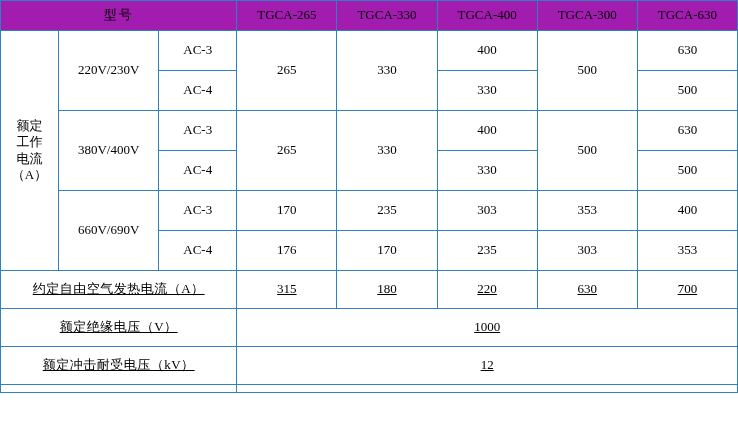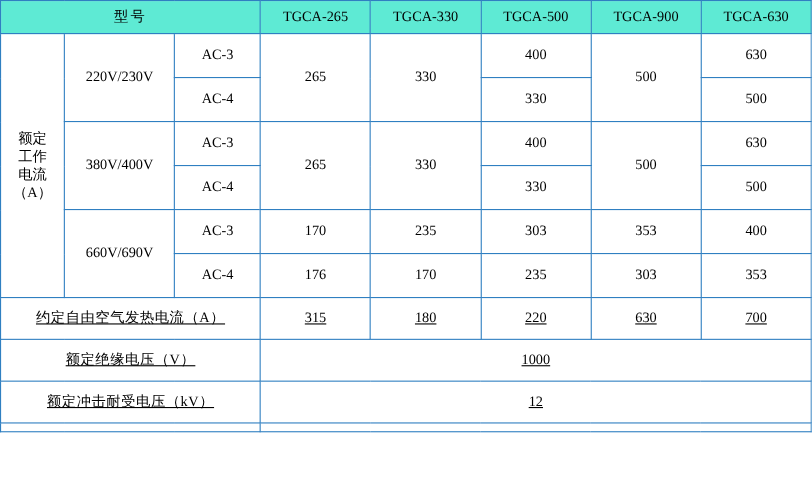--- a/index.html
+++ b/index.html
@@ -20,26 +20,26 @@
   .spec-table td, .spec-table th {
     border: 1px solid #2f7fc1;
     text-align: center;
     vertical-align: middle;
     font-size: 13px;
     font-weight: normal;
     padding: 2px 1px;
     line-height: 1.25;
   }
   .hdr {
-    background: #5eead4;
+    background: #a21caf;
     height: 30px;
     font-size: 14px;
   }
   .hdr-model {
-    background: #5eead4;
+    background: #a21caf;
     font-size: 15px;
     letter-spacing: 2px;
   }
   .rowlabel-vert {
     font-size: 13px;
     line-height: 1.45;
     width: 58px;
     margin-top: 31px;
   }
   .group-label {
@@ -72,22 +72,22 @@
     <col style="width:100px">
     <col style="width:100px">
     <col style="width:100px">
   </colgroup>
   <tbody>
 
     <tr>
       <td class="hdr hdr-model" colspan="3">型号</td>
       <td class="hdr">TGCA-265</td>
       <td class="hdr">TGCA-330</td>
-      <td class="hdr">TGCA-500</td>
-      <td class="hdr">TGCA-900</td>
+      <td class="hdr">TGCA-400</td>
+      <td class="hdr">TGCA-300</td>
       <td class="hdr">TGCA-630</td>
     </tr>
 
     <tr class="r-tall">
       <td class="rowlabel-vert" rowspan="6">
         <div>额定</div>
         <div>工作</div>
         <div>电流</div>
         <div>（A）</div>
       </td>

